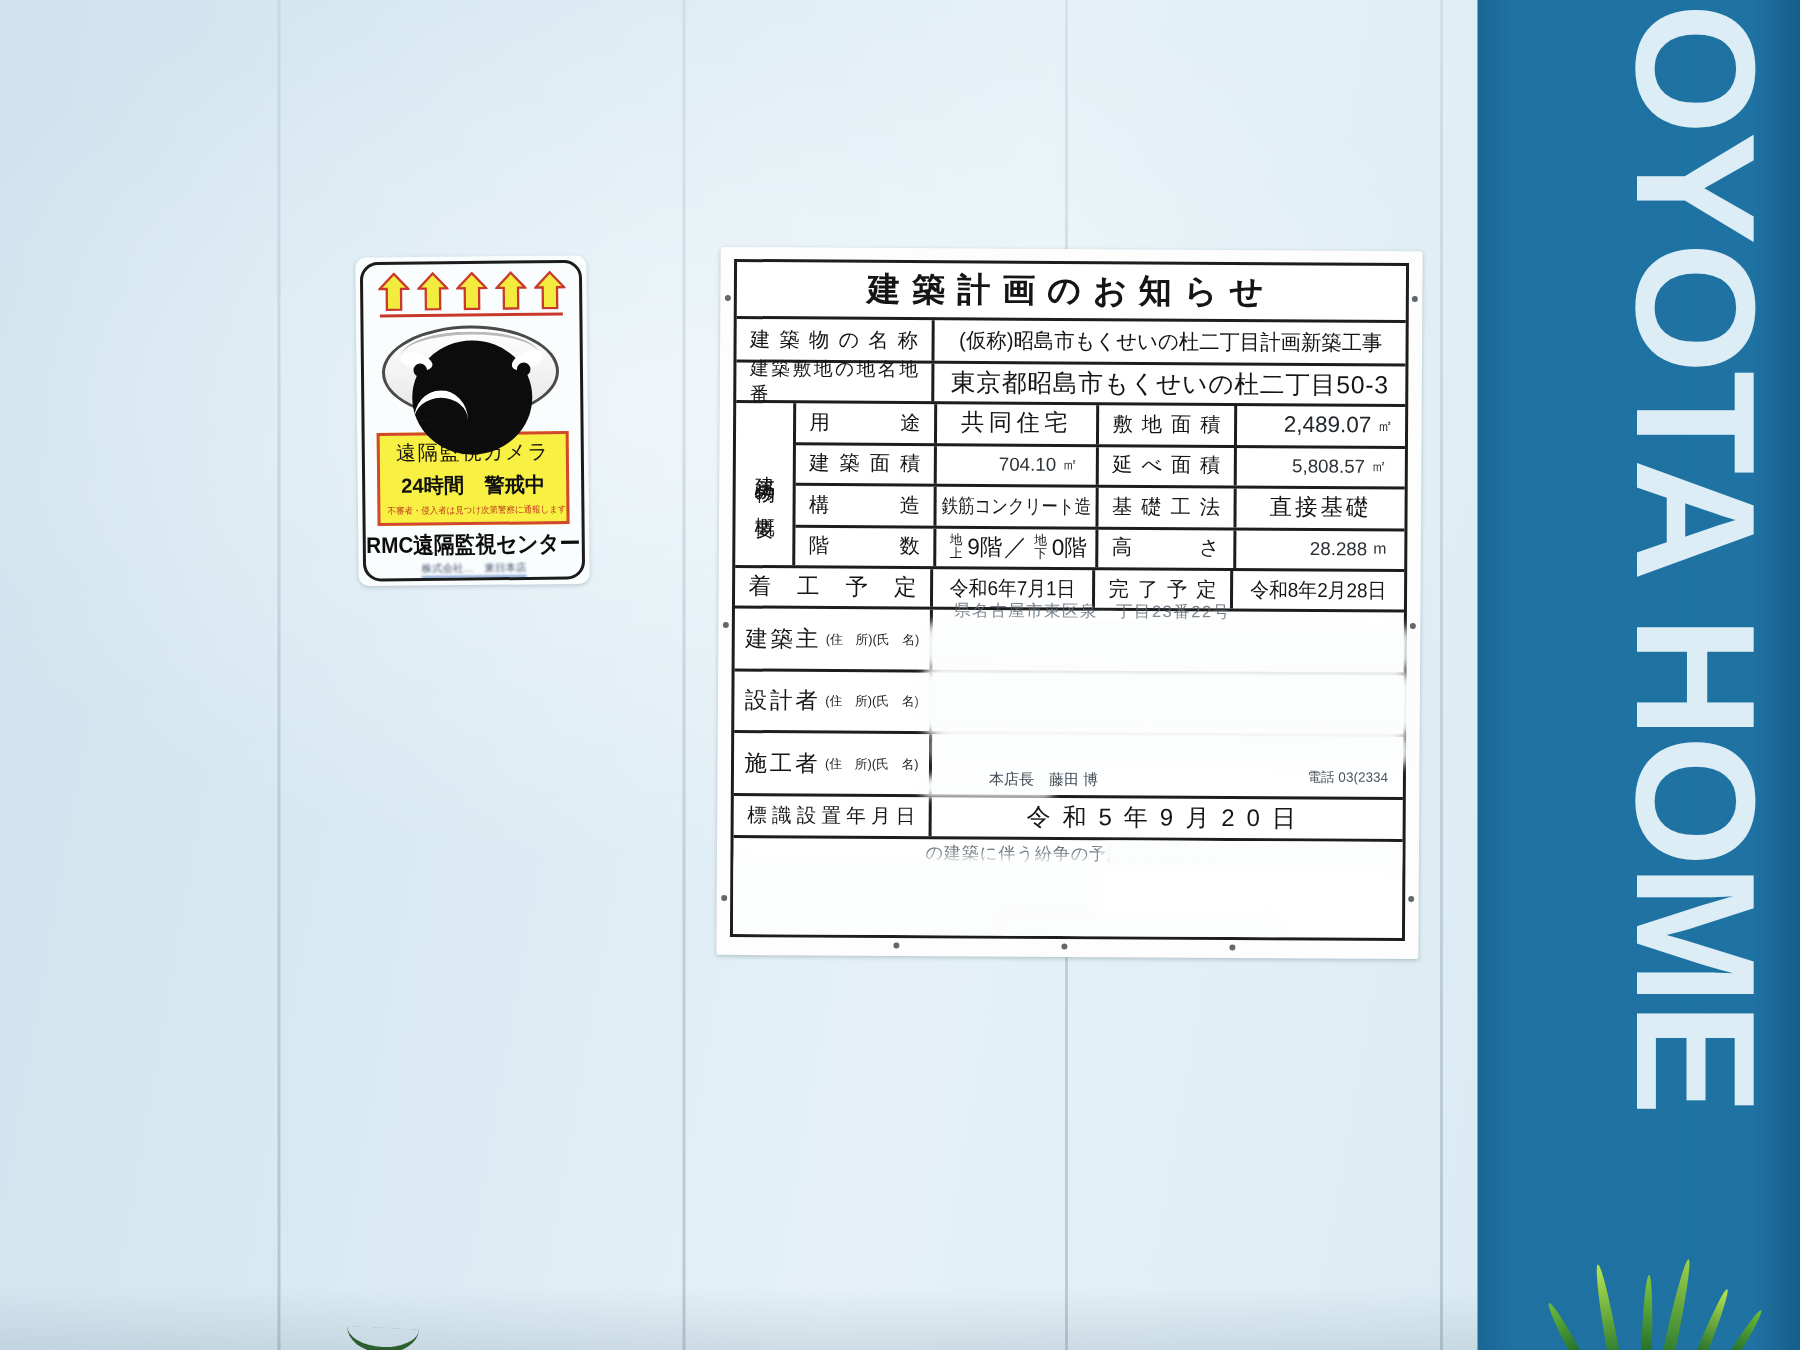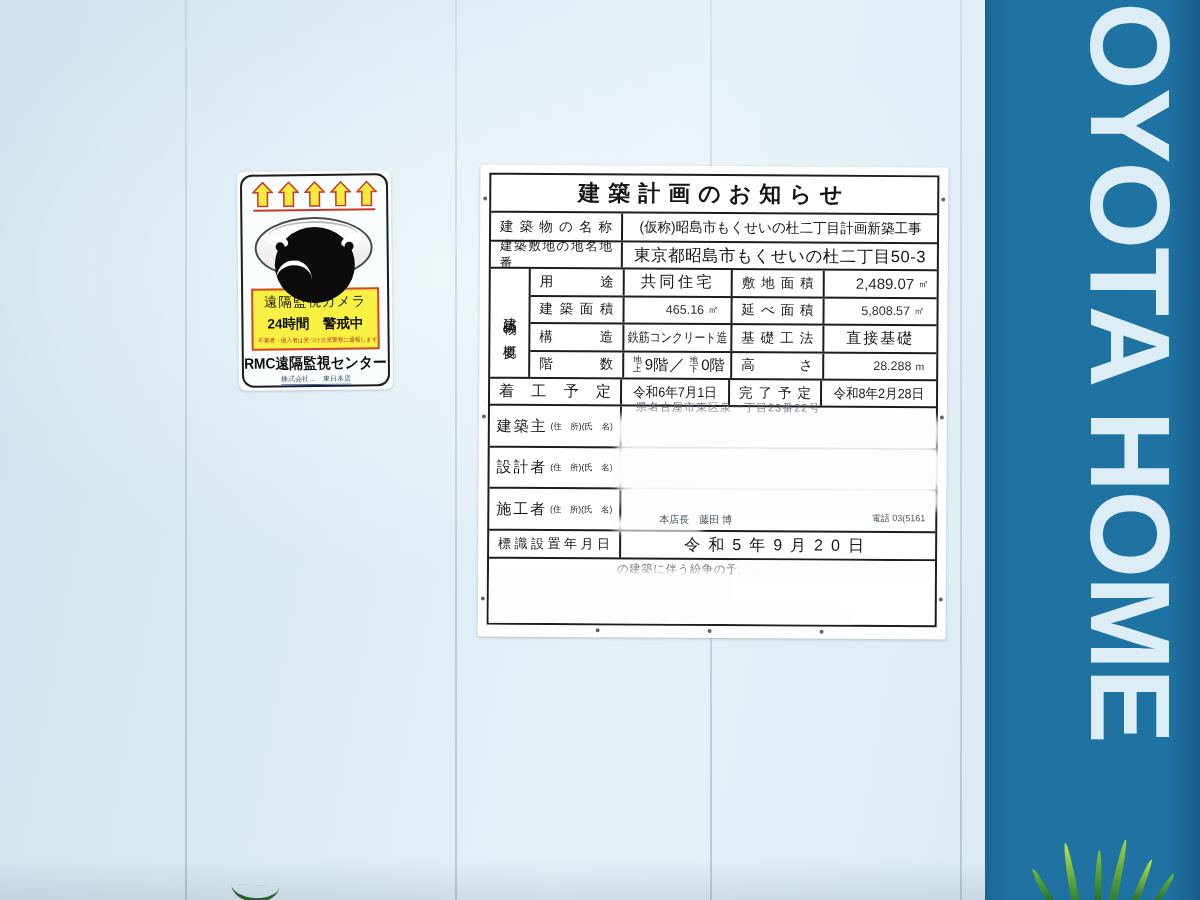--- a/index.html
+++ b/index.html
@@ -217,21 +217,21 @@
             <div class="cell c4 num num-big">
                 <span>2,489.07</span>
                 <span class="unit">㎡</span>
               </div>
           </div>
           <div class="orow">
             <div class="cell c1">
                 <span class="jlabel">建築面積</span>
               </div>
             <div class="cell c2 num">
-                <span>465.16</span>
+                <span>704.10</span>
                 <span class="unit">㎡</span>
               </div>
             <div class="cell c3">
                 <span class="jlabel">延べ面積</span>
               </div>
             <div class="cell c4 num">
                 <span>5,808.57</span>
                 <span class="unit">㎡</span>
               </div>
           </div>
@@ -319,21 +319,21 @@
           <span class="plabel">施工者</span>
           <span class="pstack">
               <span>(住　所)</span>
               <span>(氏　名)</span>
             </span>
         </div>
         <div class="cell wrest blurcell">
           <span class="smudge sm-cont-top"></span>
           <span class="smudge sm-cont-b"></span>
           <span class="frag frag-bl">本店長　藤田 博</span>
-          <span class="frag frag-br">電話 03(5161</span>
+          <span class="frag frag-br">電話 03(2334</span>
         </div>
       </div>
 
       <div class="row h-date">
         <div class="cell w01">
             <span class="jlabel" style="font-size:13px">標識設置年月日</span>
           </div>
         <div class="cell wrest">
             <span style="font-size:16px;letter-spacing:8px">令和5年9月20日</span>
           </div>

